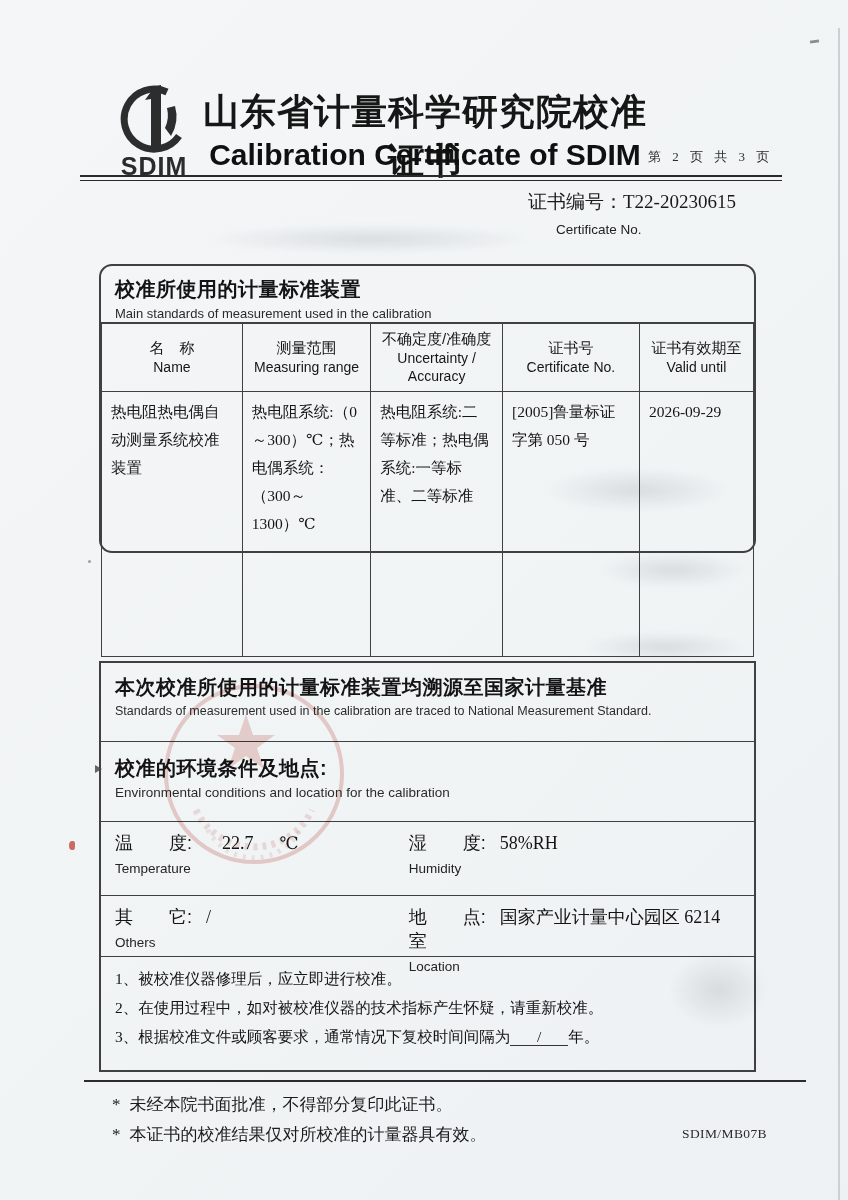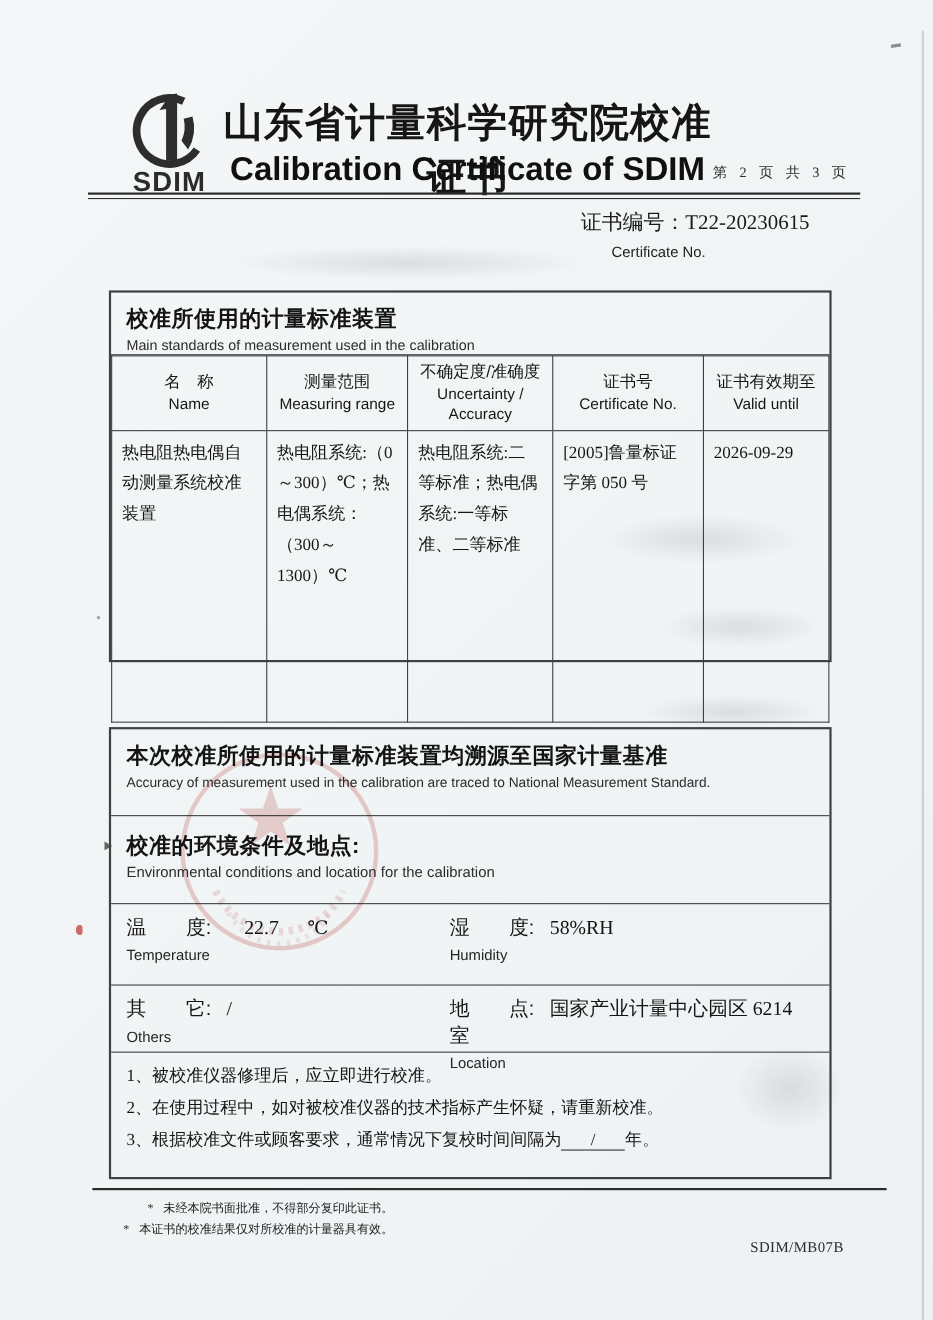--- a/index.html
+++ b/index.html
@@ -23,21 +23,21 @@
     font-family:"Liberation Sans","DejaVu Sans",sans-serif; font-weight:bold; font-size:30px; color:#101010; }
   .page-num { position:absolute; left:648px; top:148px; font-size:13px; letter-spacing:4px; color:#2e2e2e; }
   .double-rule { position:absolute; left:80px; top:175px; width:702px; height:6px;
     border-top:2.5px solid #2a2a2a; border-bottom:1.8px solid #2a2a2a; }
 
   .cert-no { position:absolute; left:528px; top:189px; font-size:19px; color:#1a1a1a; }
   .cert-no-en { position:absolute; left:556px; top:222px; font-family:"Liberation Sans","DejaVu Sans",sans-serif; font-size:13.5px; color:#222; }
 
   
   .doc-box { position:absolute; left:99px; width:657px; border:2px solid #3f4042; }
-  .box1 { top:264px; height:338px; }
+  .box1 { top:264px; height:289px;border-radius:13px; }
   .box2 { top:661px; height:411px; }
 
   .sec-title { padding:10px 14px 6px 14px; border-bottom:1.6px solid #3f4042; height:57px; }
   .zh-head { font-family:"Liberation Sans","DejaVu Sans",sans-serif; font-weight:bold; font-size:20px; color:#141414; letter-spacing:.5px; }
   .en-sub  { font-family:"Liberation Sans","DejaVu Sans",sans-serif; font-size:13px; color:#2b2b2b; margin-top:3px; }
 
   table.std { width:100%; height:334px; border-collapse:collapse; table-layout:fixed; }
   table.std th, table.std td { border:1.6px solid #3f4042; }
   table.std th { height:68px; vertical-align:middle; text-align:center;
     font-family:"Liberation Sans","DejaVu Sans",sans-serif; font-weight:normal; font-size:15px; line-height:1.32; color:#161616; }
@@ -56,21 +56,21 @@
   .row-others { height:61px; }
   .env-label { font-family:"Liberation Sans","DejaVu Sans",sans-serif; font-size:18px; font-weight:500; color:#141414; }
   .env-val { font-size:18px; color:#141414; margin-left:14px; }
   .env-unit { font-size:17px; margin-left:26px; }
   .env-en { font-family:"Liberation Sans","DejaVu Sans",sans-serif; font-size:13.5px; color:#242424; margin-top:6px; }
 
   .notice { padding:7px 14px 8px 14px; font-size:15.5px; line-height:1.88; color:#141414; }
   .blank-slash { display:inline-block; min-width:58px; text-align:center; border-bottom:1.2px solid #333; line-height:1.1; }
 
   .footer-rule { position:absolute; left:84px; top:1080px; width:722px; border-top:2px solid #2c2c2c; }
-  .footnotes { position:absolute; left:112px; top:1090px; font-size:11px; line-height:1.75; color:#1b1b1b;text-align:right; }
+  .footnotes { position:absolute; left:112px; top:1090px; font-size:17px; line-height:1.75; color:#1b1b1b; }
   .footnotes .fn-line { white-space:nowrap; }
   .fn-star { margin-right:9px; }
   .form-code { position:absolute; left:682px; top:1126px; font-size:13.5px; letter-spacing:.4px; color:#2a2a2a; }
 
   
   .stamp { position:absolute; left:158px; top:680px; width:192px; height:188px; pointer-events:none;
     opacity:.5; mix-blend-mode:multiply; filter:blur(.6px); }
   .ghost { position:absolute; pointer-events:none; filter:blur(2.5px); border-radius:50%;
     background:radial-gradient(ellipse at center, rgba(158,168,176,.30), rgba(158,168,176,0) 70%); }
   .g1 { left:205px; top:224px; width:330px; height:30px; }
@@ -157,21 +157,21 @@
         <td>[2005]鲁量标证字第 050 号</td>
         <td>2026-09-29</td>
       </tr>
     </tbody>
       </table>
   </div>
 
   <div class="doc-box box2">
     <div class="sec sec-trace">
       <div class="zh-head">本次校准所使用的计量标准装置均溯源至国家计量基准</div>
-      <div class="en-sub">Accuracy of measurement used in the calibration are traced to National Measurement Standard.</div>
+      <div class="en-sub">Standards of measurement used in the calibration are traced to National Measurement Standard.</div>
     </div>
 
     <div class="sec sec-envhead">
       <div class="zh-head">校准的环境条件及地点:</div>
       <div class="en-sub" style="font-size:13.5px">Environmental conditions and location for the calibration</div>
     </div>
 
     <div class="env-row row-temp">
       <div class="half-l">
         <div><span class="env-label">温　　度:</span><span class="env-val" style="margin-left:30px">22.7</span><span class="env-val env-unit">℃</span></div>

